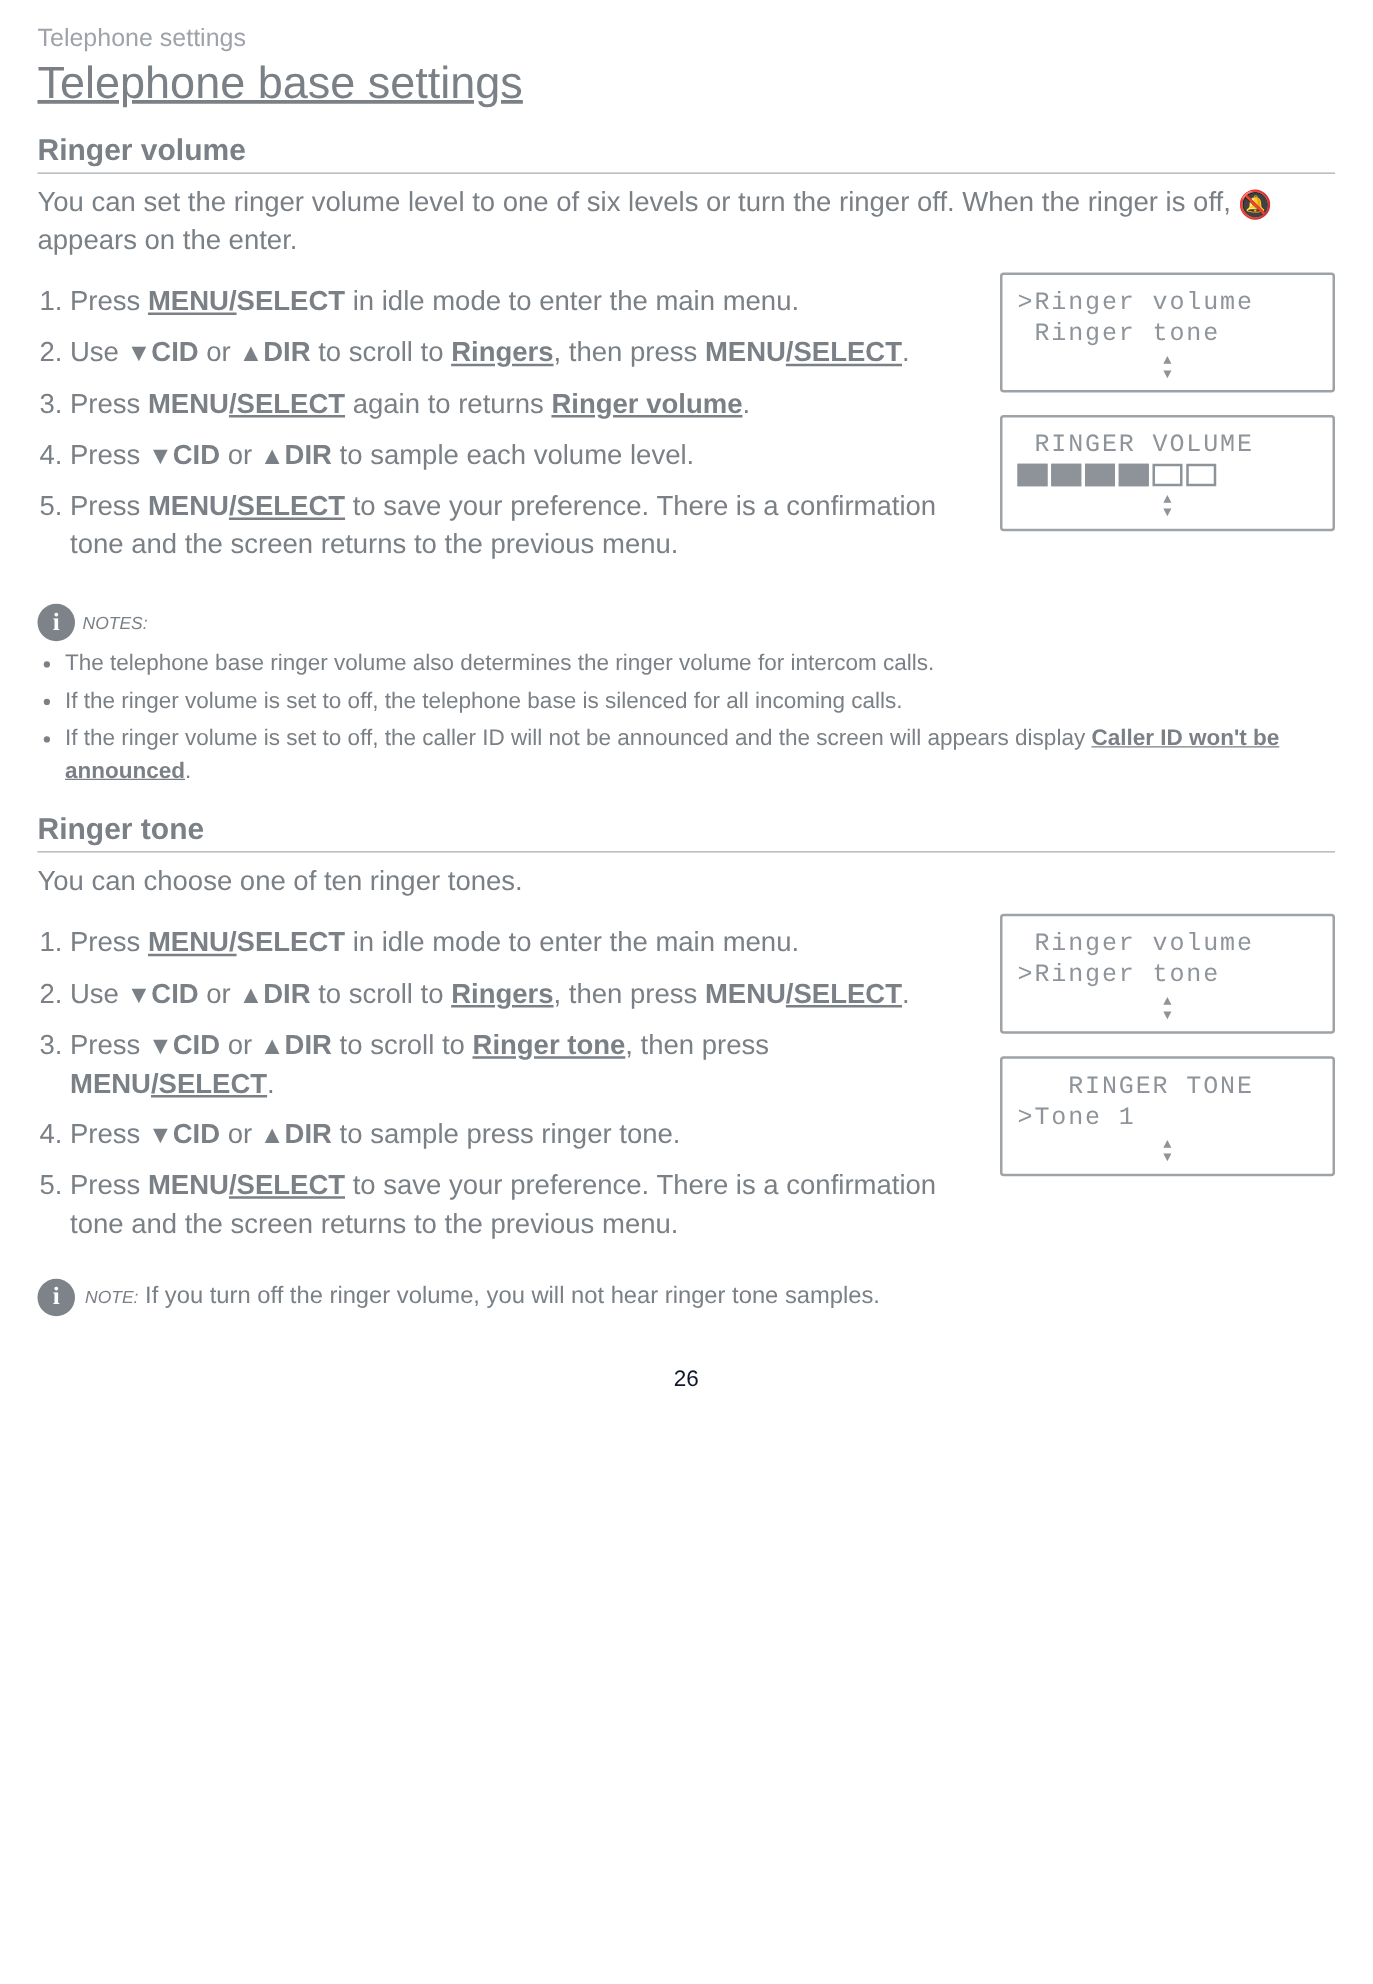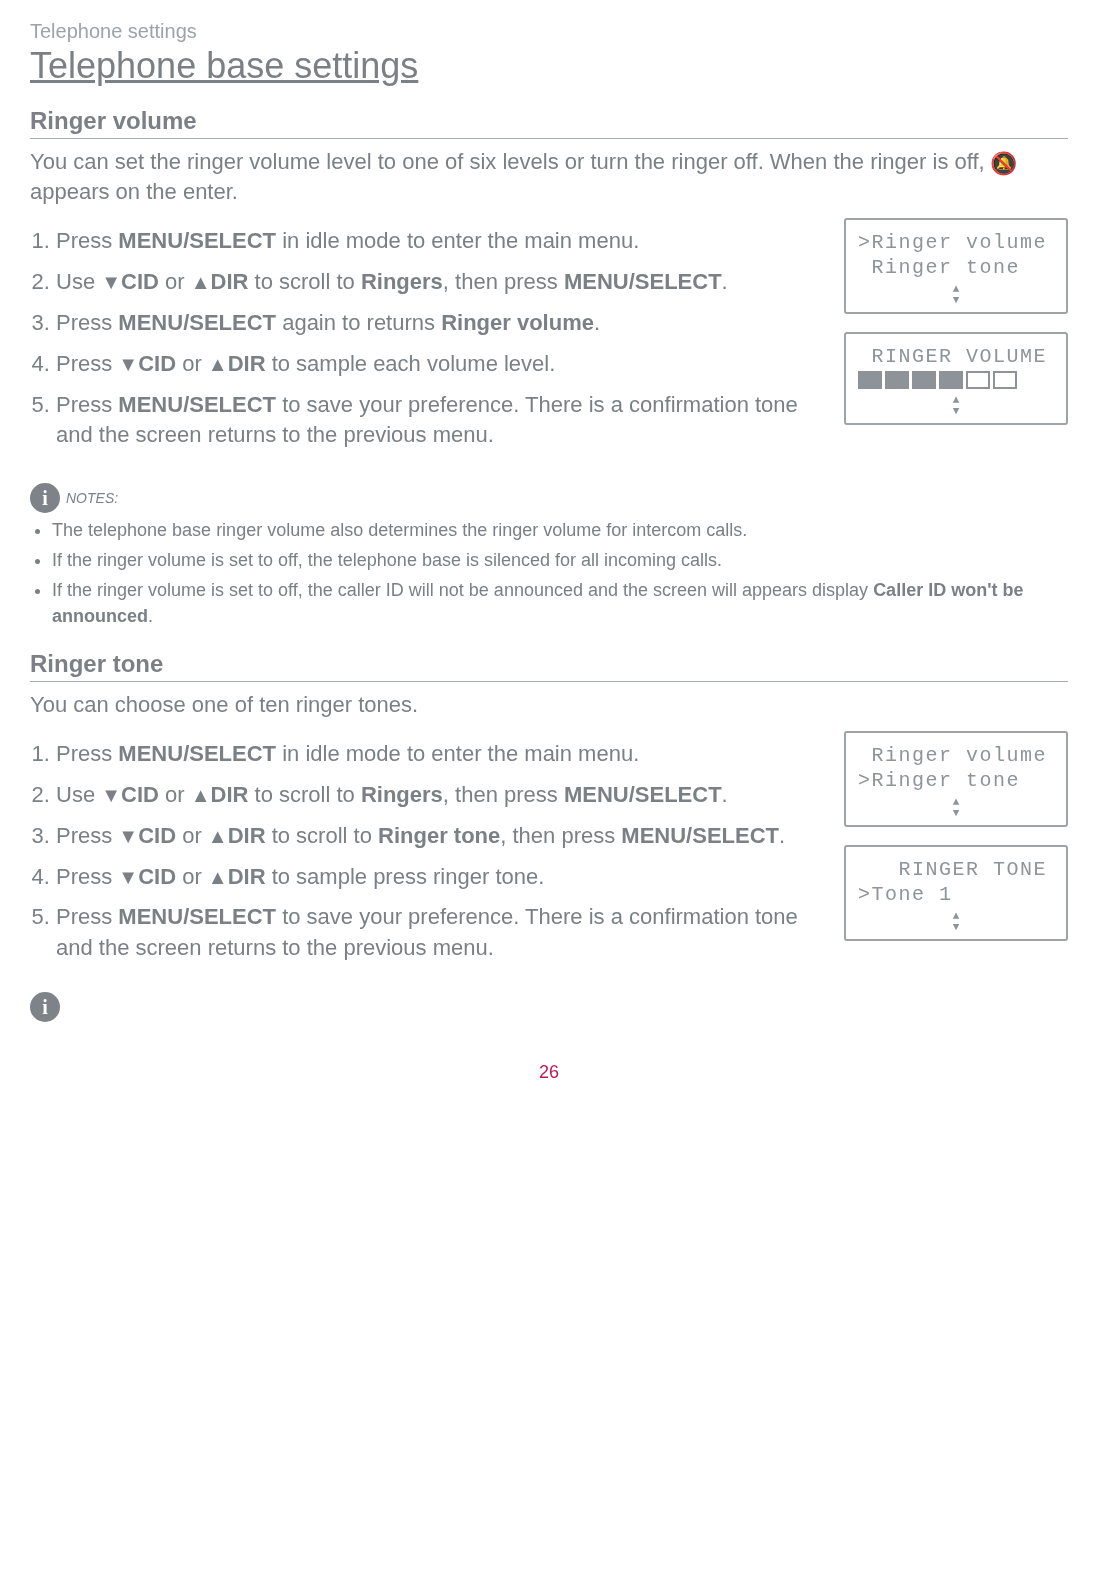--- a/index.html
+++ b/index.html
@@ -37,33 +37,33 @@
   }
   .content-row {
     display: flex;
     gap: 18px;
     align-items: flex-start;
   }
   .steps-col {
     flex: 1;
   }
   .lcd-col {
-    width: 224px;
+    width: 268px;
     flex-shrink: 0;
   }
   ol.steps {
     font-size: 22px;
     line-height: 1.4;
     padding-left: 26px;
     margin: 8px 0;
   }
   ol.steps li {
     margin-bottom: 10px;
   }
-  .b { font-weight: bold; }
+  .b { font-weight: bold; text-decoration: underline; }
   .sc { font-variant: small-caps; font-weight: bold; }
   .arrow { font-size: 20px; }
   .lcd {
     border: 2px solid #9ea3a7;
     border-radius: 3px;
     background: #fff;
     padding: 10px 12px 6px 12px;
     margin-bottom: 18px;
     font-family: "Courier New", monospace;
     color: #8e9499;
@@ -129,21 +129,21 @@
     display: flex;
     align-items: flex-start;
     gap: 8px;
     font-size: 19px;
     margin-top: 18px;
   }
   .single-note .text { padding-top: 3px; flex: 1; }
   .page-num {
     text-align: center;
     font-size: 18px;
-    color: #be185d;
+    color: #0f172a;
     margin-top: 40px;
   }
   .bell-off {
     font-size: 22px;
     position: relative;
     top: 2px;
   }
 </style>
 </head>
 <body>
@@ -242,15 +242,18 @@
     <div class="lcd">
       <div class="line">   RINGER TONE</div>
       <div class="line">&gt;Tone 1</div>
       <div class="arrows-center">▲<br>▼</div>
     </div>
   </div>
 </div>
 
 <div class="single-note">
   <span class="info-icon">i</span>
+  <span class="text">
+    <span class="notes-label">NOTE:</span><span> If you turn off the ringer volume, you will not hear ringer tone samples.</span>
+  </span>
 </div>
 
 <div class="page-num">26</div>
 
 </body></html>

